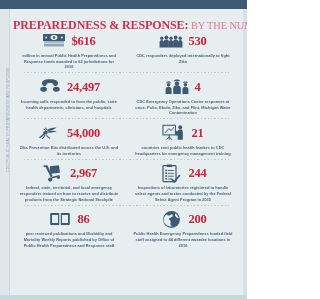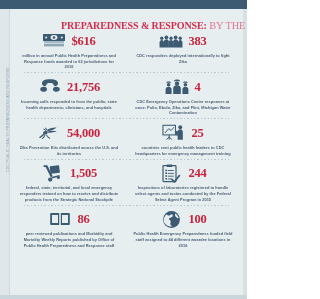--- a/index.html
+++ b/index.html
@@ -67,24 +67,23 @@
     position: absolute;
     left: 13px;
     top: 15px;
     width: 228px;
     text-align: center;
     white-space: nowrap;
   }
   .header .h-bold {
     font-family: "Liberation Serif", serif;
     font-weight: bold;
-    font-size: 10px;
+    font-size: 12px;
     color: #d22d4e;
     letter-spacing: -0.1px;
-    margin-left: 48px;
   }
   .header .h-light {
     font-family: "Liberation Serif", serif;
     font-weight: normal;
     font-size: 10.4px;
     color: #e2788d;
     letter-spacing: -0.1px;
   }
   .grid {
     position: absolute;
@@ -200,41 +199,41 @@
                   <path d="M5.3 14V7.8C5.3 6.1 6.5 5 8 5s2.7 1.1 2.7 2.8V14z"></path>
                 <circle cx="13" cy="4" r="1.8"></circle>
                   <path d="M10.6 14V8.6C10.6 7 11.7 6 13 6s2.4 1 2.4 2.6V14z"></path>
                 <circle cx="18" cy="3" r="2"></circle>
                   <path d="M15.3 14V7.8C15.3 6.1 16.5 5 18 5s2.7 1.1 2.7 2.8V14z"></path>
                 <circle cx="23" cy="4" r="1.8"></circle>
                   <path d="M20.6 14V8.6C20.6 7 21.7 6 23 6s2.4 1 2.4 2.6V14z"></path>
               </g>
             </svg>
           </span>
-          <span class="num">383</span>
+          <span class="num">530</span>
         </div>
         <div class="cap">CDC responders deployed internationally to fight Zika</div>
       </div>
     </div>
 
     <div class="divider">
         <div class="dots"></div>
       </div>
 
     <div class="row">
       <div class="cell">
         <div class="statline">
           <span class="icon">
             <svg width="22" height="17" viewBox="0 0 22 17" fill="#3c5a72">
               <path d="M4.5 2.5c2.6-1.6 10.4-1.6 13 0 1.6 1 2 3.2 1 4.6-.9 1.3-2.6 1.2-3.6.3-.7-.7-.5-1.7-1.2-2-1.3-.5-4.2-.5-5.4 0-.7.3-.5 1.3-1.2 2-1 .9-2.7 1-3.6-.3-1-1.4-.6-3.6 1-4.6z"></path>
               <path d="M2 9.5c1.6-1 4.4-1 5.6.4 1 1.2.3 2.6-.8 3.3-1.3.8-3.5.8-4.7-.2-1.2-1-1.1-2.8-.1-3.5z"></path>
               <path d="M14.4 9.9c1.2-1.4 4-1.4 5.6-.4 1 .7 1.1 2.5-.1 3.5-1.2 1-3.4 1-4.7.2-1.1-.7-1.8-2.1-.8-3.3z"></path>
             </svg>
           </span>
-          <span class="num">21,756</span>
+          <span class="num">24,497</span>
         </div>
         <div class="cap">Incoming calls responded to from the public; state health departments; clinicians, and hospitals</div>
       </div>
       <div class="cell">
         <div class="statline">
           <span class="icon">
             <svg width="24" height="16" viewBox="0 0 24 16" fill="#3c5a72">
               <g>
                 <path d="M3.6 2.4c1.3 0 2.3.5 2.6 1.3H1C1.3 2.9 2.3 2.4 3.6 2.4z"></path>
                 <circle cx="3.6" cy="5.8" r="1.8"></circle>
@@ -284,21 +283,21 @@
               <rect x="1" y="1" width="13" height="10" fill="#e7eef0" stroke="#3c5a72" stroke-width="1.1"></rect>
               <path d="M3 9L7 4.5l2.4 2L12.4 3" stroke="#3c5a72" stroke-width="1" fill="none"></path>
               <path d="M7.5 11v5M4.7 16l2.8-3 2.8 3" stroke="#3c5a72" stroke-width="1"></path>
               <g fill="#3c5a72">
                 <circle cx="19" cy="3" r="2"></circle>
                 <path d="M16.3 16V8.2c0-1.8 1.2-3 2.7-3s2.7 1.2 2.7 3V16z"></path>
                 <rect x="14.6" y="6.6" width="2" height="5.2" rx="0.9"></rect>
               </g>
             </svg>
           </span>
-          <span class="num">25</span>
+          <span class="num">21</span>
         </div>
         <div class="cap">countries sent public health leaders to CDC headquarters for emergency management training</div>
       </div>
     </div>
 
     <div class="divider">
         <div class="dots"></div>
       </div>
 
     <div class="row">
@@ -306,21 +305,21 @@
         <div class="statline">
           <span class="icon">
             <svg width="22" height="18" viewBox="0 0 22 18" fill="#3c5a72">
               <path d="M3.2 1.2h2.1l5.4 11.1-1.9.9L3.6 2.9H1.6V1.2z"></path>
               <rect x="7.6" y="2.4" width="9.4" height="7.6" rx="0.5" transform="rotate(-8 7.6 2.4)"></rect>
               <circle cx="8.2" cy="15.6" r="2.1"></circle>
               <circle cx="16.4" cy="13.4" r="1.5"></circle>
               <path d="M9.4 13.1l8-2.1.4 1.5-8 2.1z"></path>
             </svg>
           </span>
-          <span class="num">1,505</span>
+          <span class="num">2,967</span>
         </div>
         <div class="cap">federal, state, territorial, and local emergency responders trained on how to receive and distribute products from the Strategic National Stockpile</div>
       </div>
       <div class="cell">
         <div class="statline">
           <span class="icon">
             <svg width="20" height="19" viewBox="0 0 20 19" fill="none">
               <rect x="2" y="1.6" width="13" height="16" rx="0.8" fill="#e7eef0" stroke="#3c5a72" stroke-width="1.2"></rect>
               <rect x="5.6" y="0.4" width="5.8" height="2.6" rx="0.7" fill="#3c5a72"></rect>
               <g fill="#3c5a72">
@@ -363,20 +362,20 @@
       </div>
       <div class="cell">
         <div class="statline">
           <span class="icon">
             <svg width="19" height="19" viewBox="0 0 19 19" fill="none">
               <circle cx="9.5" cy="9.5" r="8.4" fill="#3c5a72"></circle>
               <path d="M4.2 4.4c1.4.2 2 1.4 3.2 1.2 1.2-.2 1-1.6 2.4-1.4 1.4.2 1.2 2 .2 2.8-1 .8-2.6.4-3 1.6-.4 1.2 1.2 1.4 1.6 2.6.4 1.2-.6 2.4-.2 3.4.3.8 1.2 1 1.6 1.8-2.6.5-5.4-.6-7-2.8-1.8-2.4-1.8-6 1.2-9.2z" fill="#e7eef0"></path>
               <path d="M13.4 3.6c1.6 1 2.8 2.6 3.2 4.4-.8.4-1.6-.2-2.2-.8-.6-.6-1.4-1.2-1.4-2.2 0-.6.2-1.1.4-1.4z" fill="#e7eef0"></path>
             </svg>
           </span>
-          <span class="num">100</span>
+          <span class="num">200</span>
         </div>
         <div class="cap">Public Health Emergency Preparedness funded field staff assigned to 44 different awardee locations in 2016</div>
       </div>
     </div>
 
   </div>
 </div>
 
 </body></html>

